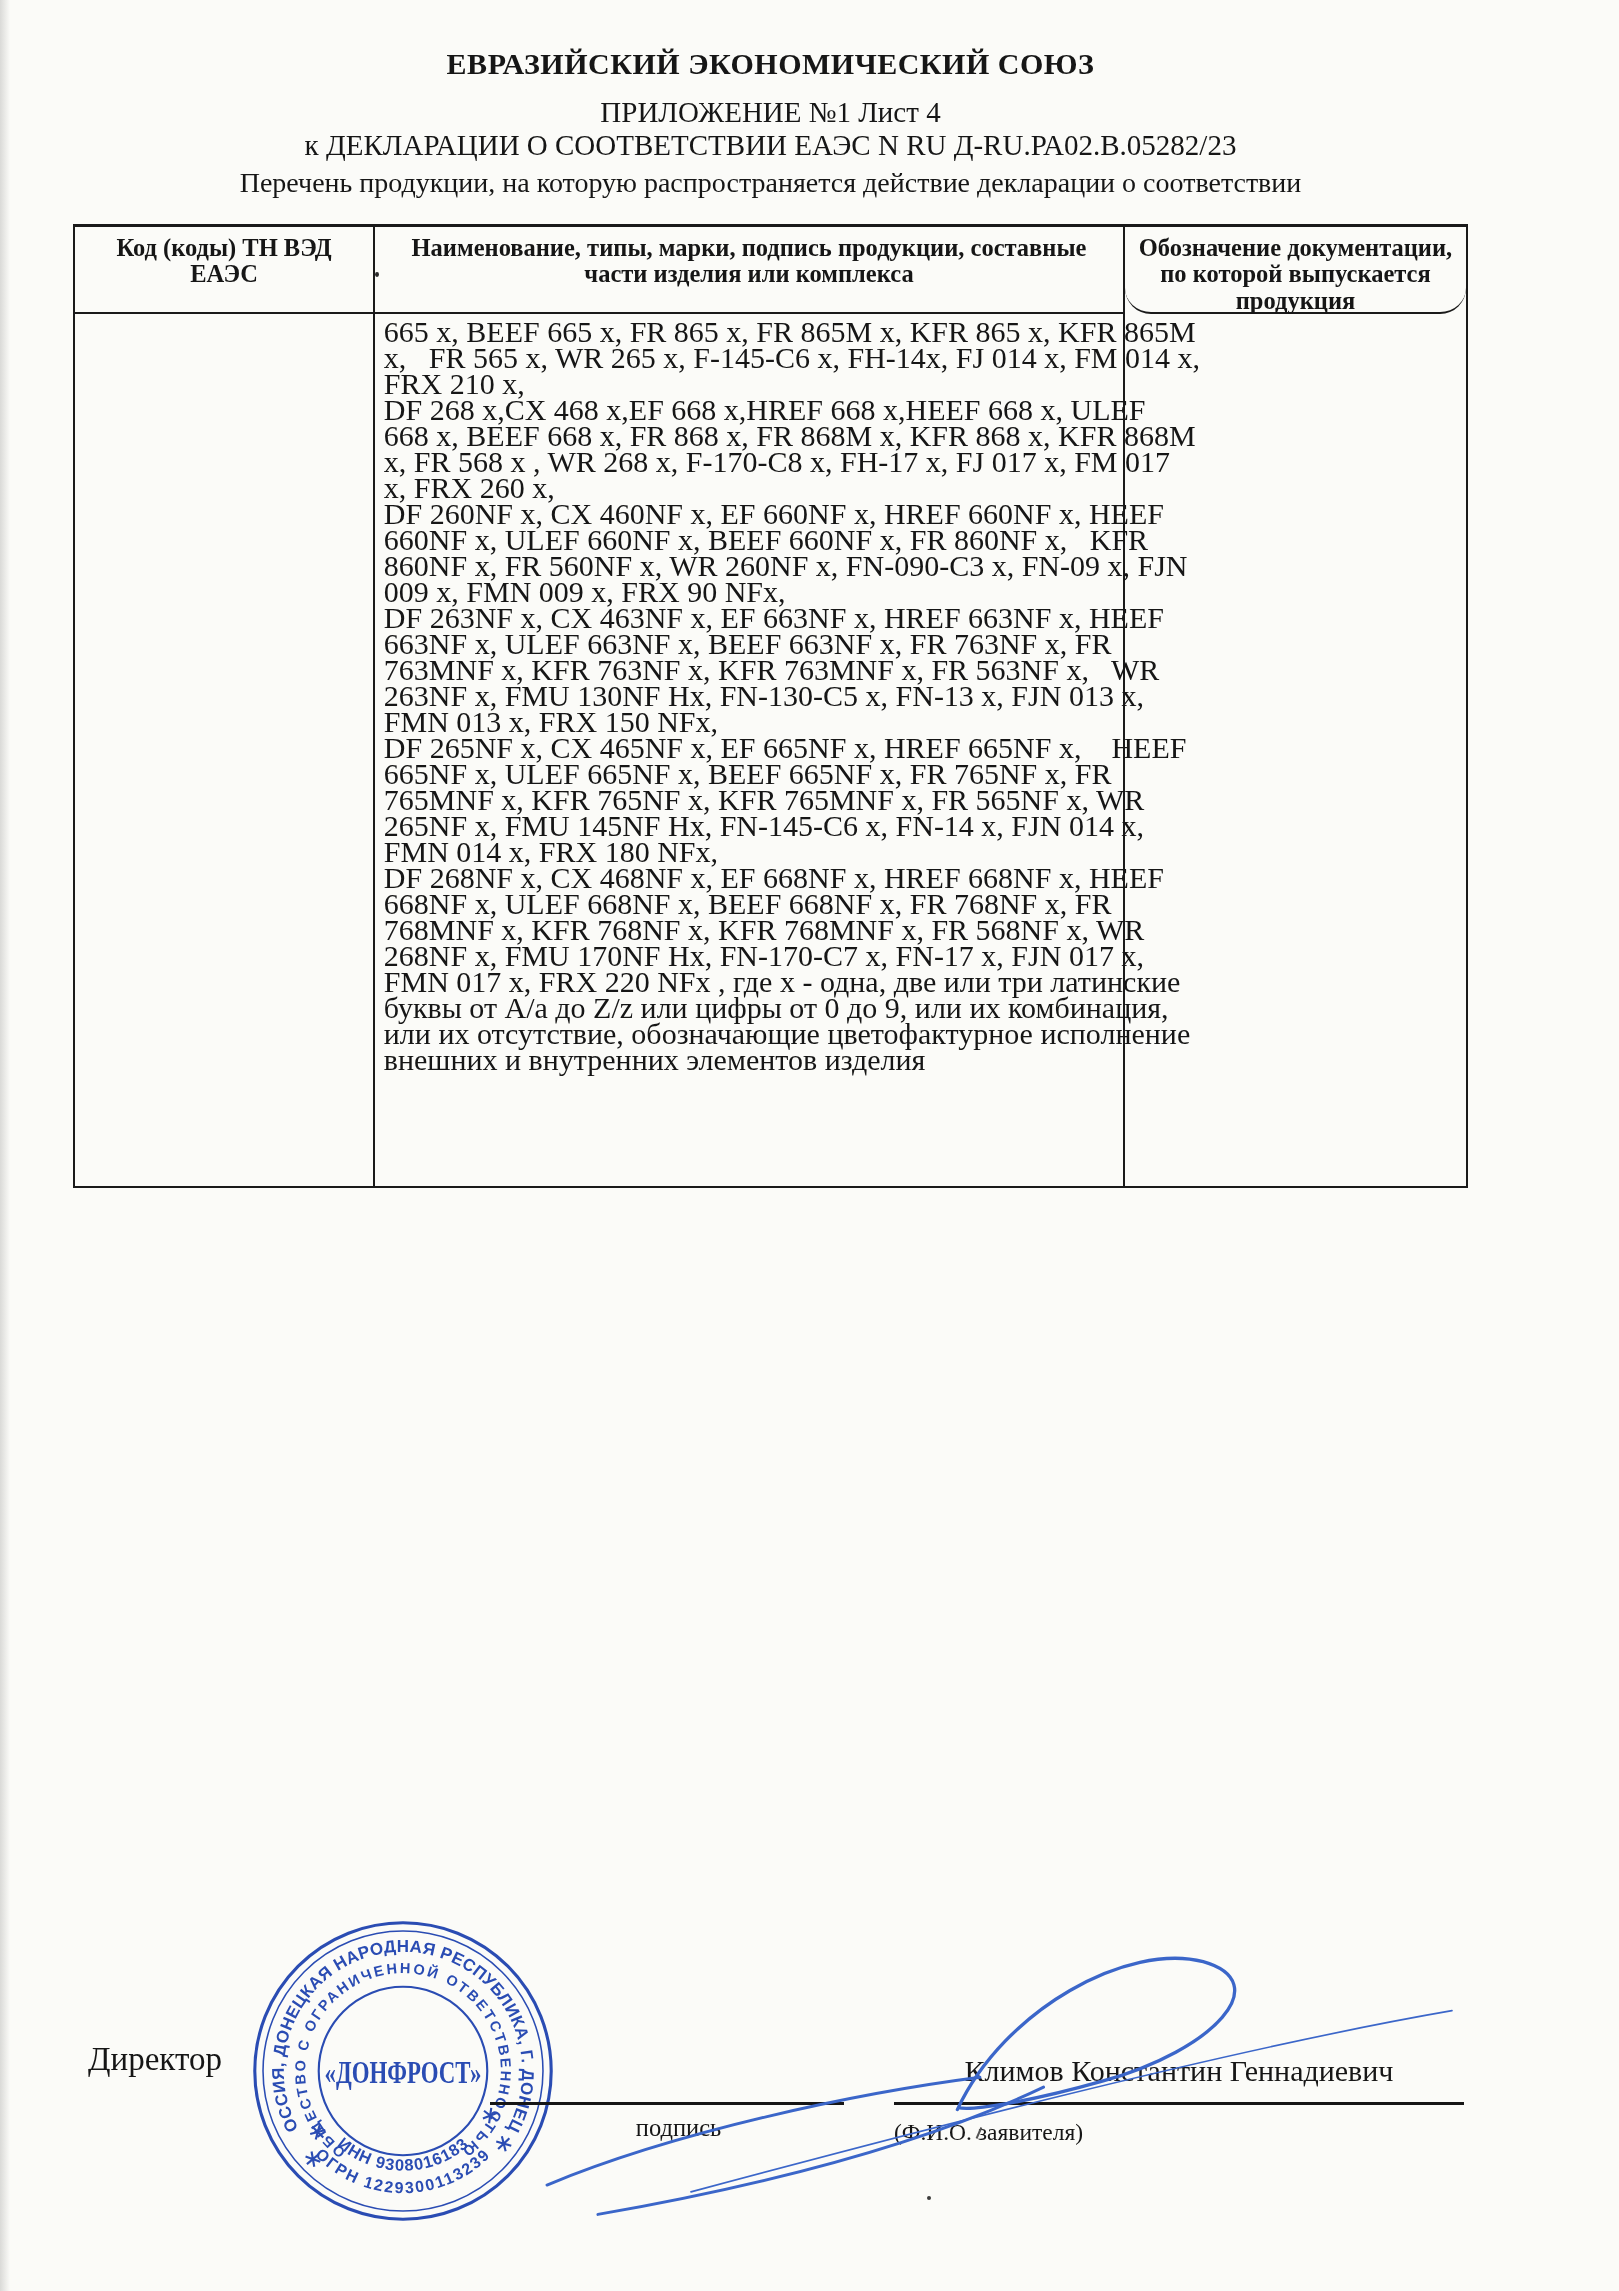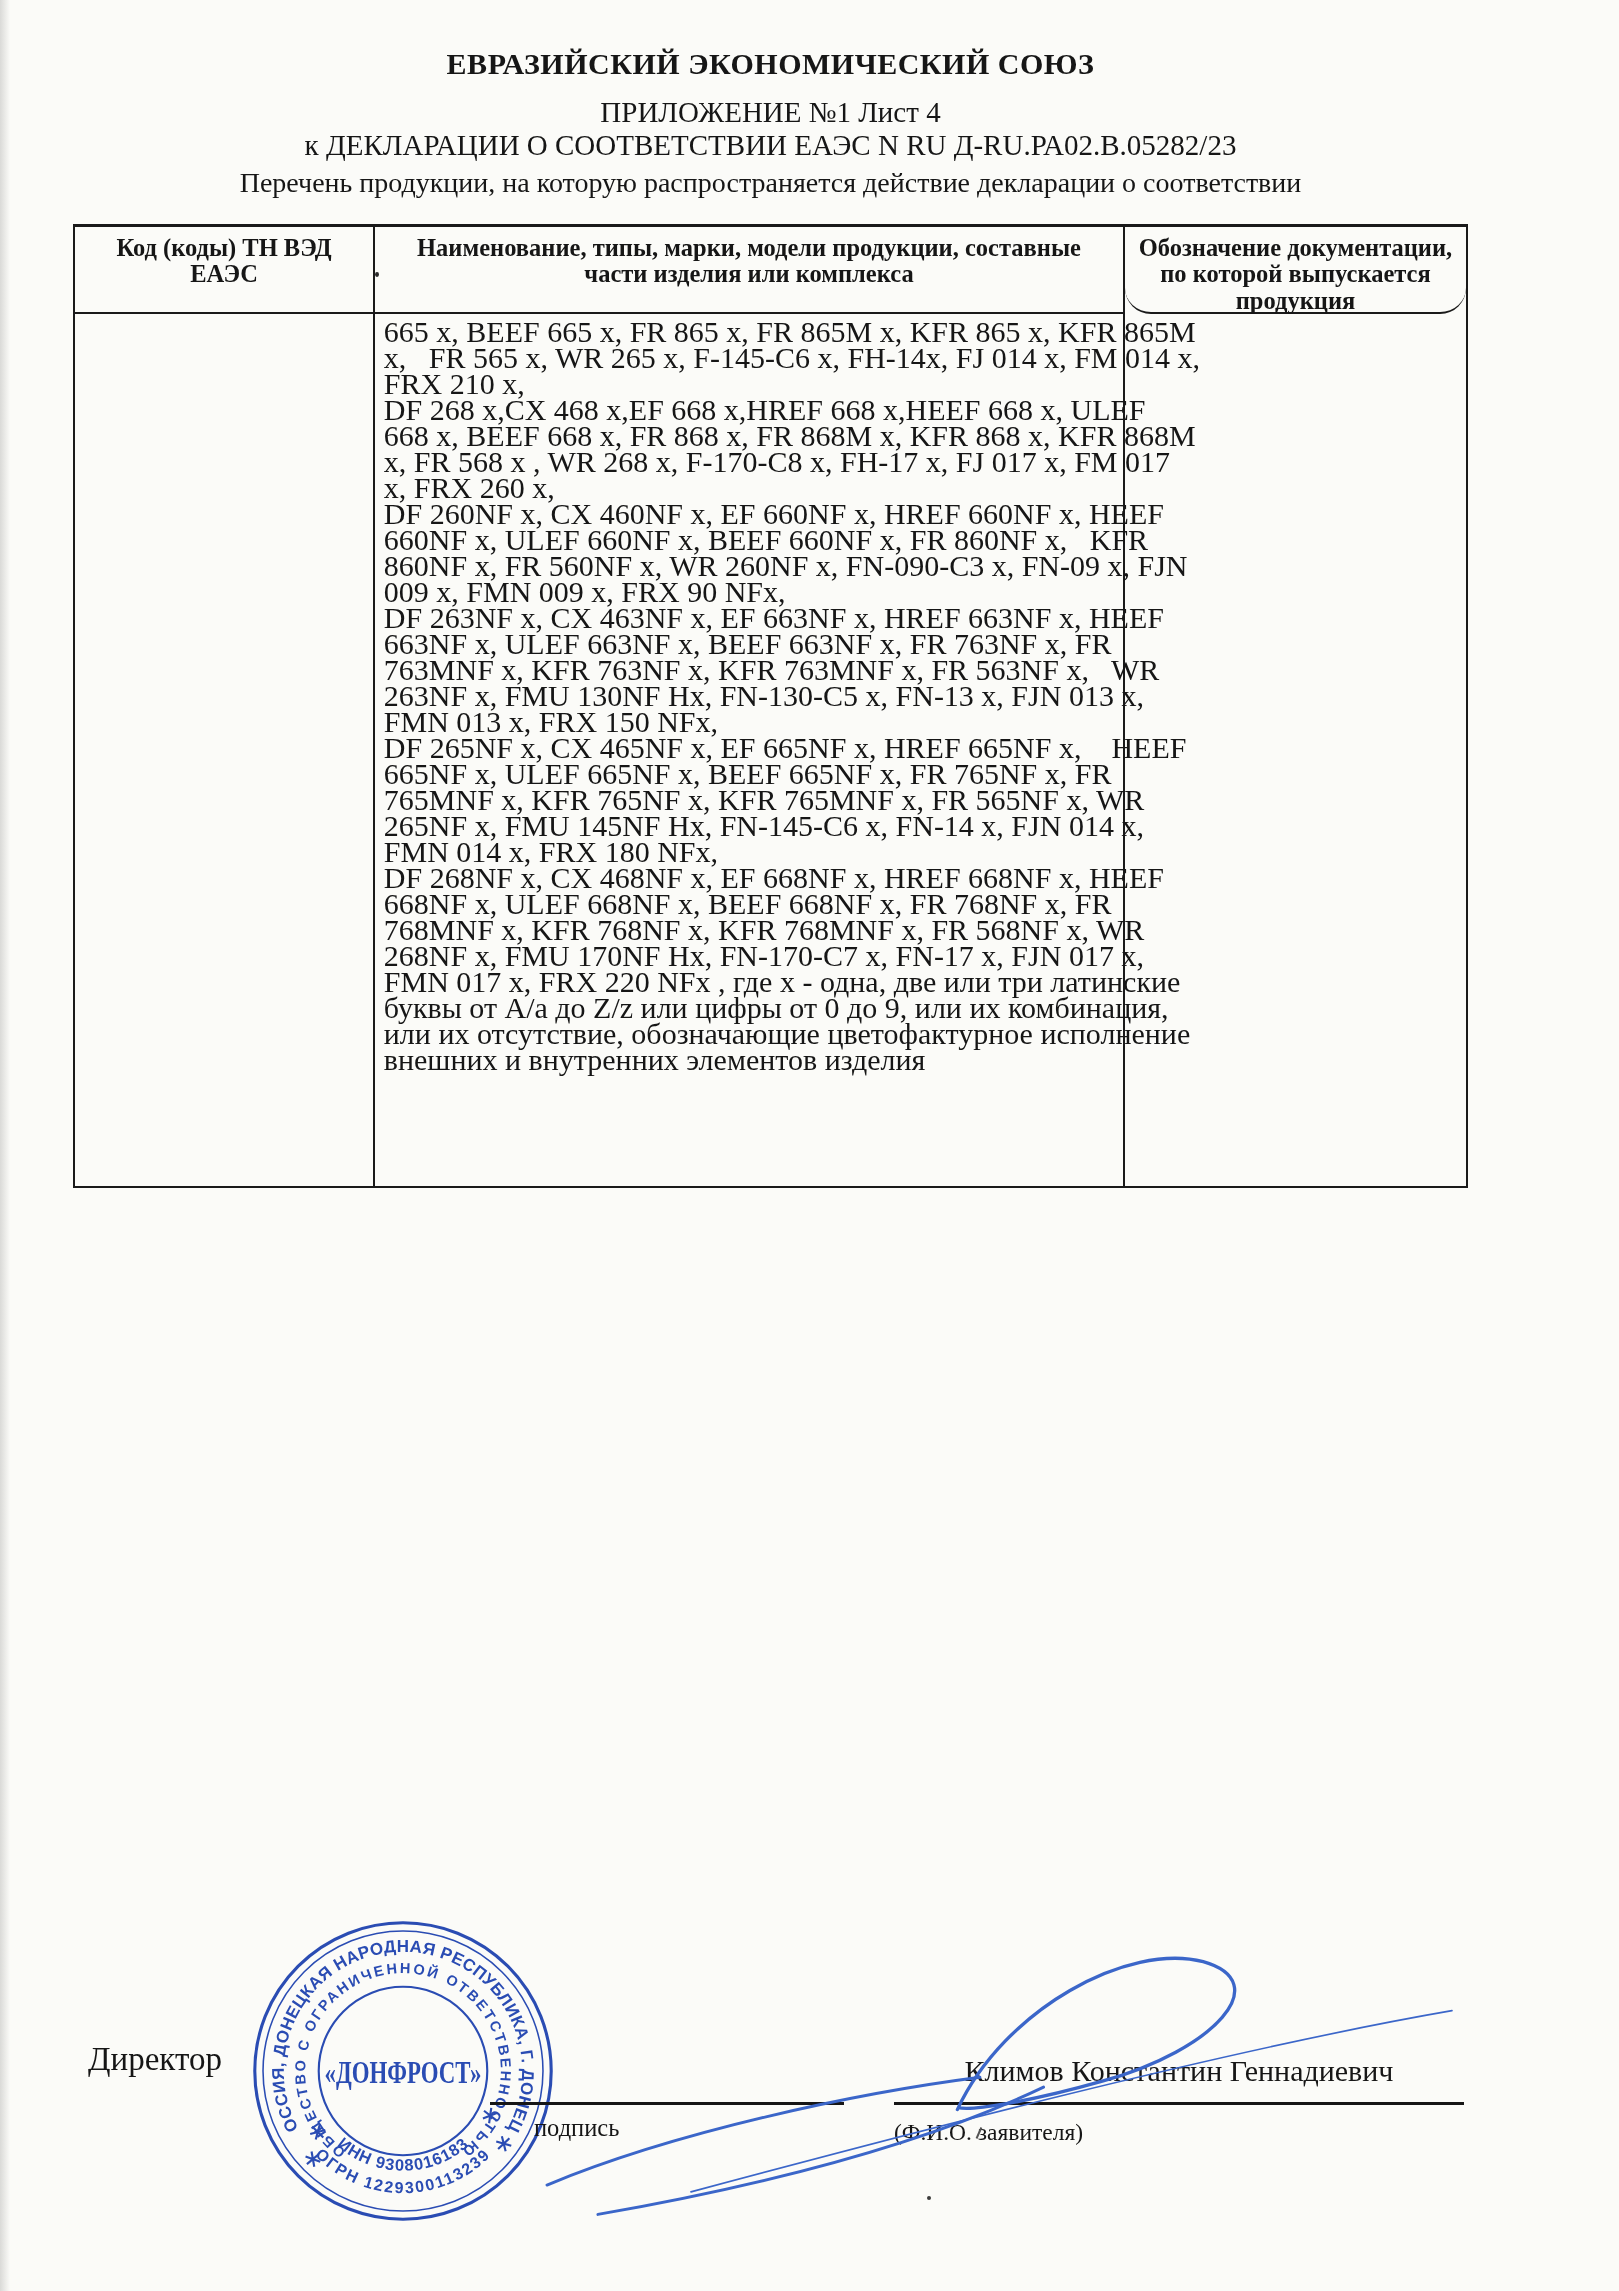--- a/index.html
+++ b/index.html
@@ -57,21 +57,21 @@
   .artifact-dot{
     position:absolute;width:3.9px;height:4.9px;border-radius:50%;
     background:#2a2a2a;
   }
   
   .director-label{position:absolute;left:88px;top:2041px;font-size:33px;}
   .company-stamp{position:absolute;left:248px;top:1916px;width:310px;height:310px;color:var(--stamp);}
   .sig-line{position:absolute;top:2102px;height:2.9px;background:var(--text);}
   .line-podpis{left:490px;width:354px;}
   .line-fio{left:894px;width:570px;}
-  .signature-caption{position:absolute;left:534px;top:2114px;width:323px;text-align:left;font-size:24.5px;}
+  .signature-caption{position:absolute;left:517px;top:2114px;width:323px;text-align:center;font-size:24.5px;}
   .applicant-name{position:absolute;left:894px;top:2054px;width:570px;text-align:center;font-size:30px;}
   .applicant-caption{position:absolute;left:894px;top:2119px;width:570px;text-align:left;font-size:23.5px;}
   .signature-scribble{position:absolute;left:470px;top:1901px;width:1010px;height:333px;color:var(--ink);}
   .ink-dot{position:absolute;left:927px;top:2196px;width:3.9px;height:3.9px;border-radius:50%;background:#3c3c3c;}
   .ink-tick{position:absolute;left:978px;top:2127px;width:2px;height:11.8px;background:#555;transform:rotate(24deg);}
   .stamp-ring-text{font-family:"Liberation Sans","DejaVu Sans",sans-serif;font-weight:bold;}
 </style>
 </head>
 <body>
 
@@ -79,21 +79,21 @@
   <div class="scan-edge"></div>
 
   <div class="hline t1">ЕВРАЗИЙСКИЙ ЭКОНОМИЧЕСКИЙ СОЮЗ</div>
   <div class="hline t2">ПРИЛОЖЕНИЕ №1 Лист 4</div>
   <div class="hline t3">к ДЕКЛАРАЦИИ О СООТВЕТСТВИИ ЕАЭС N RU Д-RU.РА02.В.05282/23</div>
   <div class="hline t4">Перечень продукции, на которую распространяется действие декларации о соответствии</div>
 
   <div class="products-table">
     <div class="th">Код (коды) ТН ВЭД
 ЕАЭС</div>
-    <div class="th">Наименование, типы, марки, модели продукции, составные
+    <div class="th">Наименование, типы, марки, подпись продукции, составные
 части изделия или комплекса</div>
     <div class="th last">Обозначение документации,
 по которой выпускается
 продукция</div>
     <div class="td"></div>
     <div class="td cell-models">665 x, BEEF 665 x, FR 865 x, FR 865M x, KFR 865 x, KFR 865M
 x,   FR 565 x, WR 265 x, F-145-C6 x, FH-14x, FJ 014 x, FM 014 x,
 FRX 210 x,
 DF 268 x,CX 468 x,EF 668 x,HREF 668 x,HEEF 668 x, ULEF
 668 x, BEEF 668 x, FR 868 x, FR 868M x, KFR 868 x, KFR 868M

